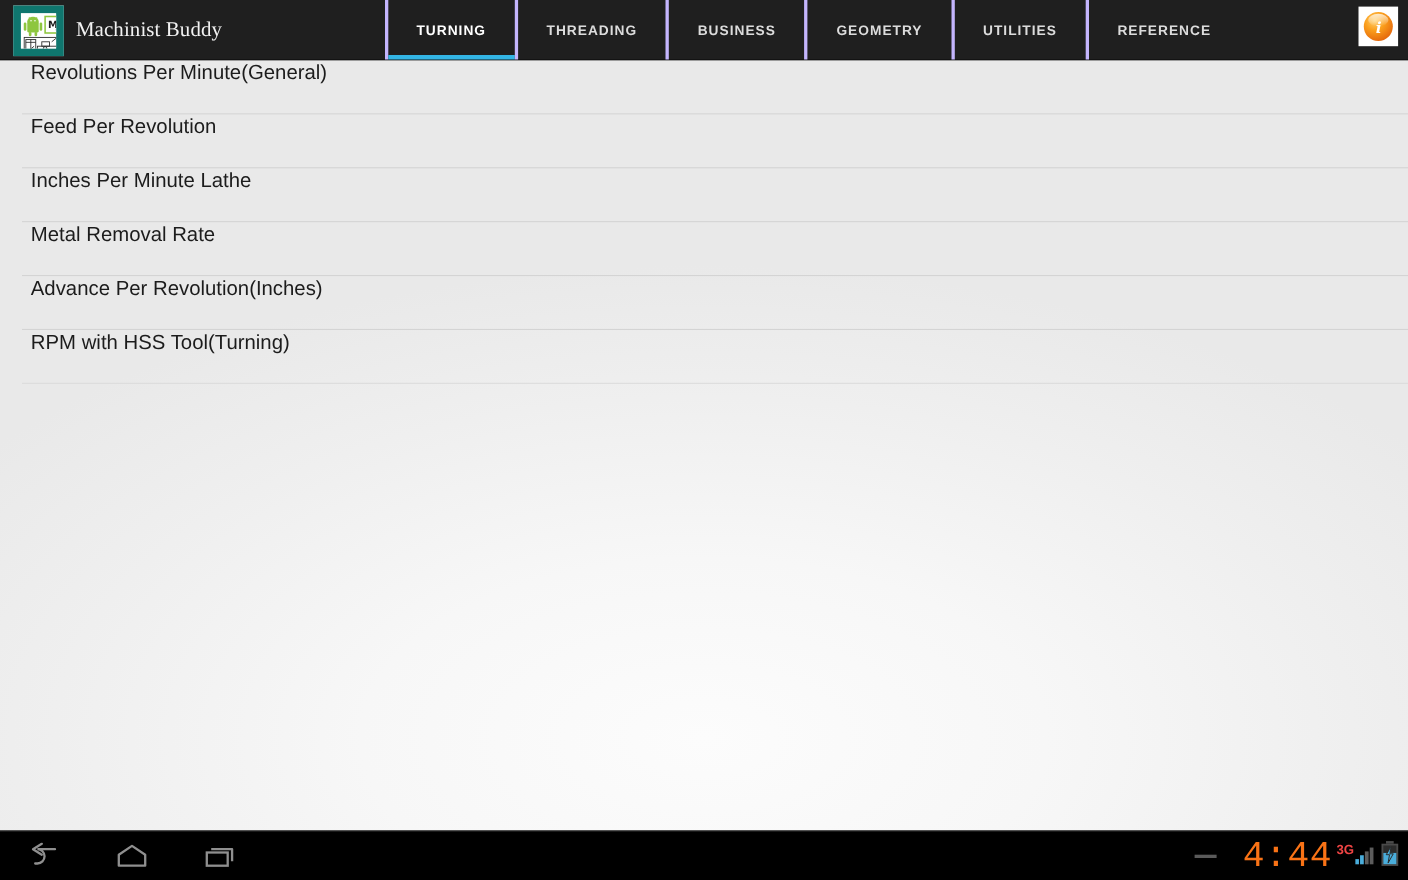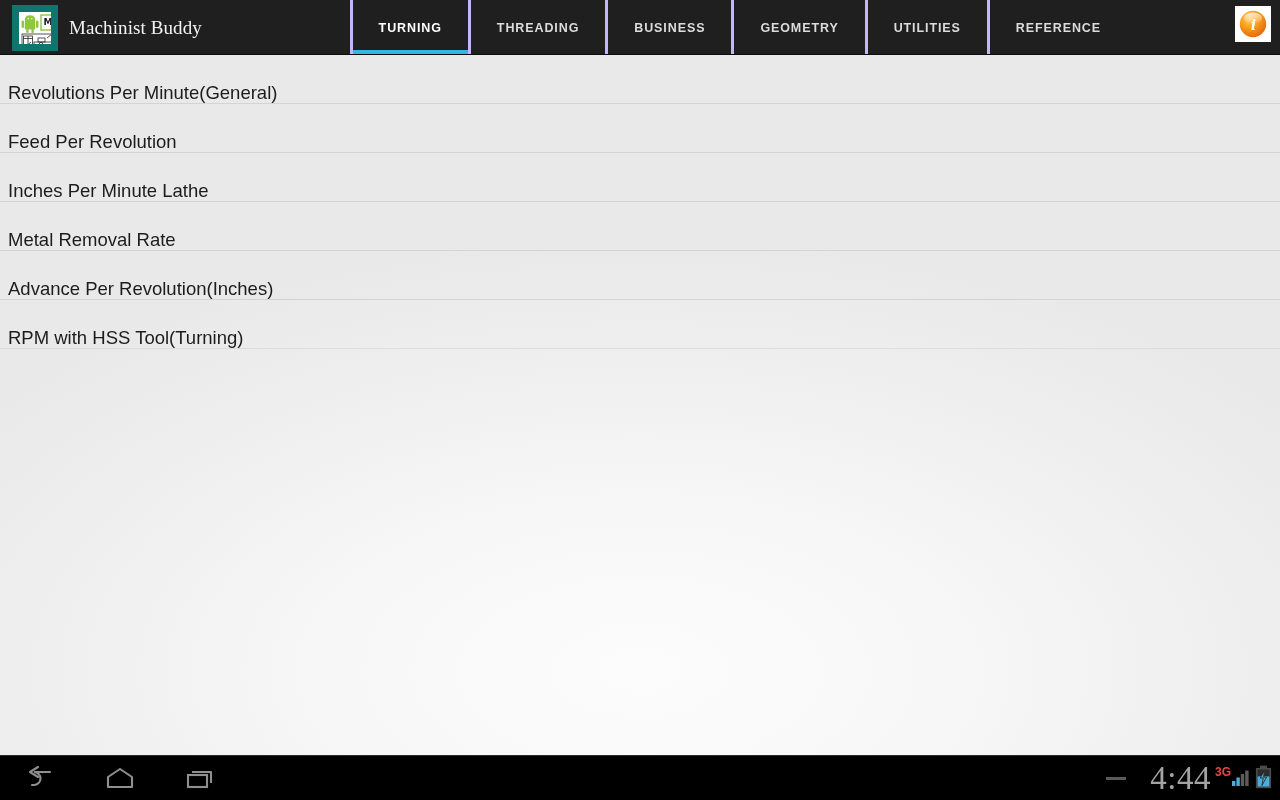--- a/index.html
+++ b/index.html
@@ -118,23 +118,24 @@
   #calc-list {
     position: absolute;
     top: 0; left: 0;
     width: 1280px;
   }
 
   .list-item {
     position: relative;
     height: 49px;
     display: flex;
-    align-items: flex-end;
+    align-items: flex-start;
     padding-left: 8px;
     background: transparent;
+    margin-left: 20px;
   }
   .list-item::after {
     content: "";
     position: absolute;
     left: 0; right: 0;
     bottom: 0;
     height: 1px;
     background: #d4d4d4;
   }
   .list-item:last-child::after { background: #dcdcdc; }
@@ -180,26 +181,26 @@
   }
 
   #notif-dash {
     width: 20px;
     height: 3px;
     background: #5a5a5a;
     margin-right: 24px;
   }
 
   #clock {
-    color: #a3a3a3;
+    color: #f97316;
     font-size: 33px;
     font-weight: 300;
     letter-spacing: 0.5px;
     line-height: 1;
-    font-family: Liberation Serif, serif;
+    font-family: Liberation Mono, monospace;
   }
 
   #signal-block {
     display: flex;
     align-items: flex-start;
     margin-left: 4px;
     height: 30px;
     padding-top: 2px;
   }
   #net-type {

